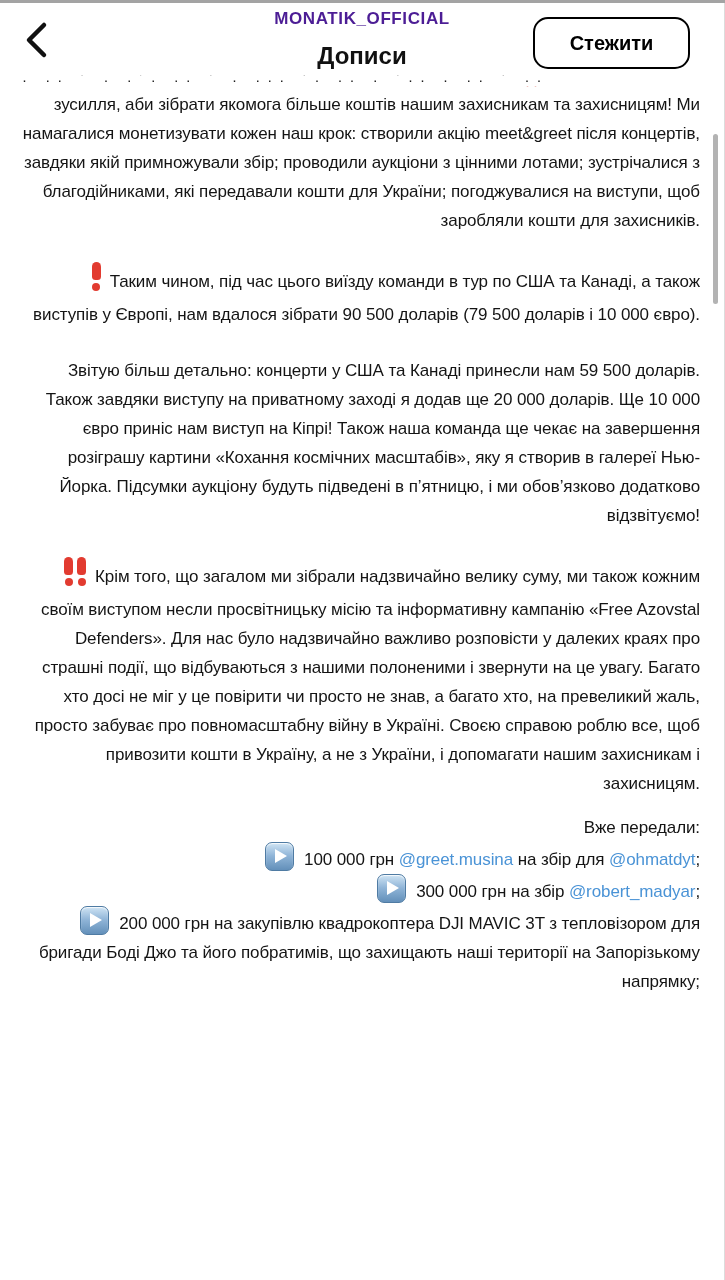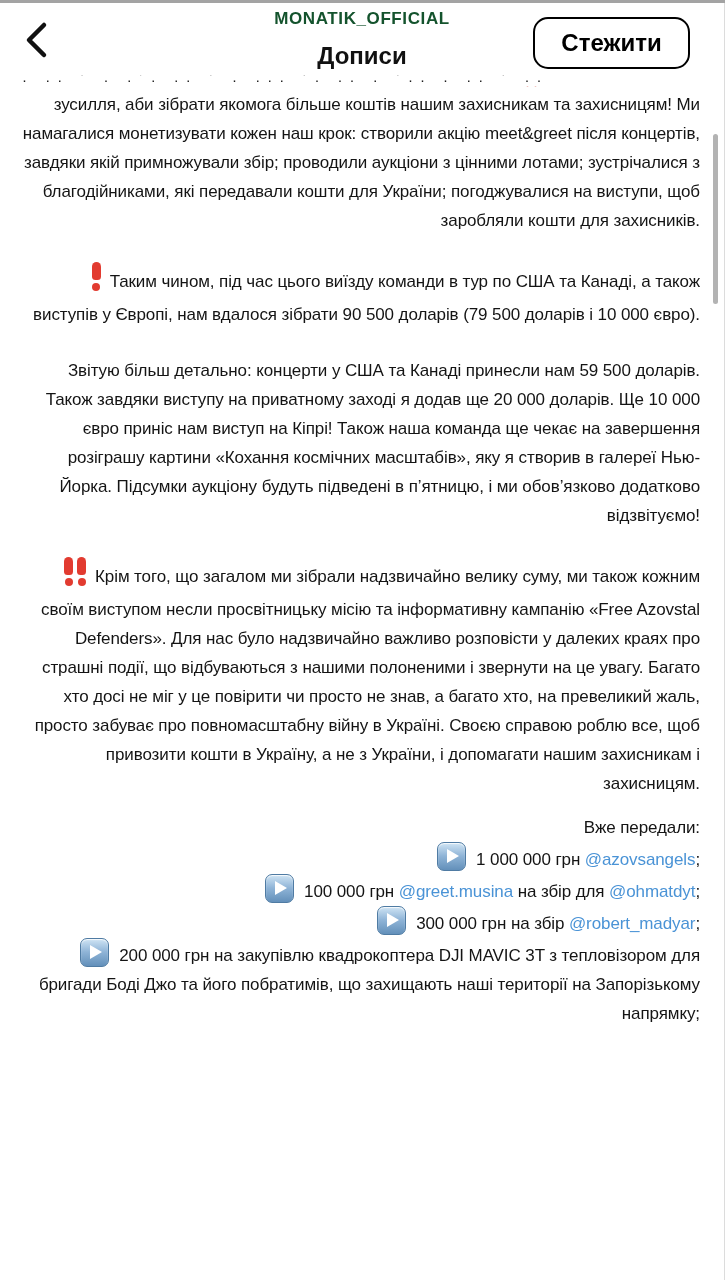--- a/index.html
+++ b/index.html
@@ -22,30 +22,30 @@
     position:relative;height:68px;background:#fff;z-index:5;
   }
   .back-btn{
     position:absolute;left:16px;top:18px;width:40px;height:40px;
     display:flex;align-items:center;justify-content:center;cursor:pointer;background:none;border:none;padding:0;
   }
   .header-center{
     position:absolute;left:0;right:0;top:6px;text-align:center;pointer-events:none;
   }
   .username{
-    font-size:17px;font-weight:bold;color:#14532d;letter-spacing:0.6px;line-height:20px;
+    font-size:17px;font-weight:bold;color:#4c1d95;letter-spacing:0.6px;line-height:20px;
   }
   .page-title{
     font-size:24px;font-weight:bold;color:#111;line-height:30px;margin-top:12px;
   }
   .follow-btn{
     position:absolute;right:34px;top:14px;
     width:157px;height:52px;box-sizing:border-box;
     background:#fff;border:2.5px solid #000;border-radius:15px;
-    font-family:inherit;font-size:24px;font-weight:bold;color:#000;
+    font-family:inherit;font-size:20px;font-weight:bold;color:#000;
     display:flex;align-items:center;justify-content:center;cursor:pointer;
   }
   
   .content{
     padding:4px 24px 0 22px;
   }
   .clip-line{
     height:12px;overflow:hidden;position:relative;margin-bottom:3px;
   }
   .clip-frag{
@@ -124,21 +124,20 @@
     <div>
         <div class="para"><span>зусилля, аби зібрати якомога більше коштів нашим захисникам та захисницям! Ми намагалися монетизувати кожен наш крок: створили акцію meet&amp;greet після концертів, завдяки якій примножували збір; проводили аукціони з цінними лотами; зустрічалися з благодійниками, які передавали кошти для України; погоджувалися на виступи, щоб заробляли кошти для захисників.</span></div>
         <div class="para"><span class="excl-wrap"><span class="excl"></span></span><span>Таким чином, під час цього виїзду команди в тур по США та Канаді, а також виступів у Європі, нам вдалося зібрати 90 500 доларів (79 500 доларів і 10 000 євро).</span></div>
         <div class="para"><span>Звітую більш детально: концерти у США та Канаді принесли нам 59 500 доларів. Також завдяки виступу на приватному заході я додав ще 20 000 доларів. Ще 10 000 євро приніс нам виступ на Кіпрі! Також наша команда ще чекає на завершення розіграшу картини «Кохання космічних масштабів», яку я створив в галереї Нью-Йорка. Підсумки аукціону будуть підведені в п’ятницю, і ми обов’язково додатково відзвітуємо!</span></div>
         <div class="para"><span class="excl-wrap"><span class="excl"></span><span class="excl"></span></span><span>Крім того, що загалом ми зібрали надзвичайно велику суму, ми також кожним своїм виступом несли просвітницьку місію та інформативну кампанію «Free Azovstal Defenders». Для нас було надзвичайно важливо розповісти у далеких краях про страшні події, що відбуваються з нашими полоненими і звернути на це увагу. Багато хто досі не міг у це повірити чи просто не знав, а багато хто, на превеликий жаль, просто забуває про повномасштабну війну в Україні. Своєю справою роблю все, щоб привозити кошти в Україну, а не з України, і допомагати нашим захисникам і захисницям.</span></div>
       </div>
 
     <div class="transfers">
       <div class="para" style="margin-bottom:0">Вже передали:</div>
       <div>
-          <div class="para"><span class="play"></span><span>1 000 000 грн </span><span class="lnk">@azovsangels</span><span>;</span></div>
           <div class="para"><span class="play"></span><span>100 000 грн </span><span class="lnk">@greet.musina</span><span> на збір для </span><span class="lnk">@ohmatdyt</span><span>;</span></div>
           <div class="para"><span class="play"></span><span>300 000 грн на збір </span><span class="lnk">@robert_madyar</span><span>;</span></div>
           <div class="para"><span class="play"></span><span>200 000 грн на закупівлю квадрокоптера DJI MAVIC 3T з тепловізором для бригади Боді Джо та його побратимів, що захищають наші території на Запорізькому напрямку;</span></div>
         </div>
     </div>
   </div>
 
   <div class="scrollbar-thumb"></div>
 </div>
 

